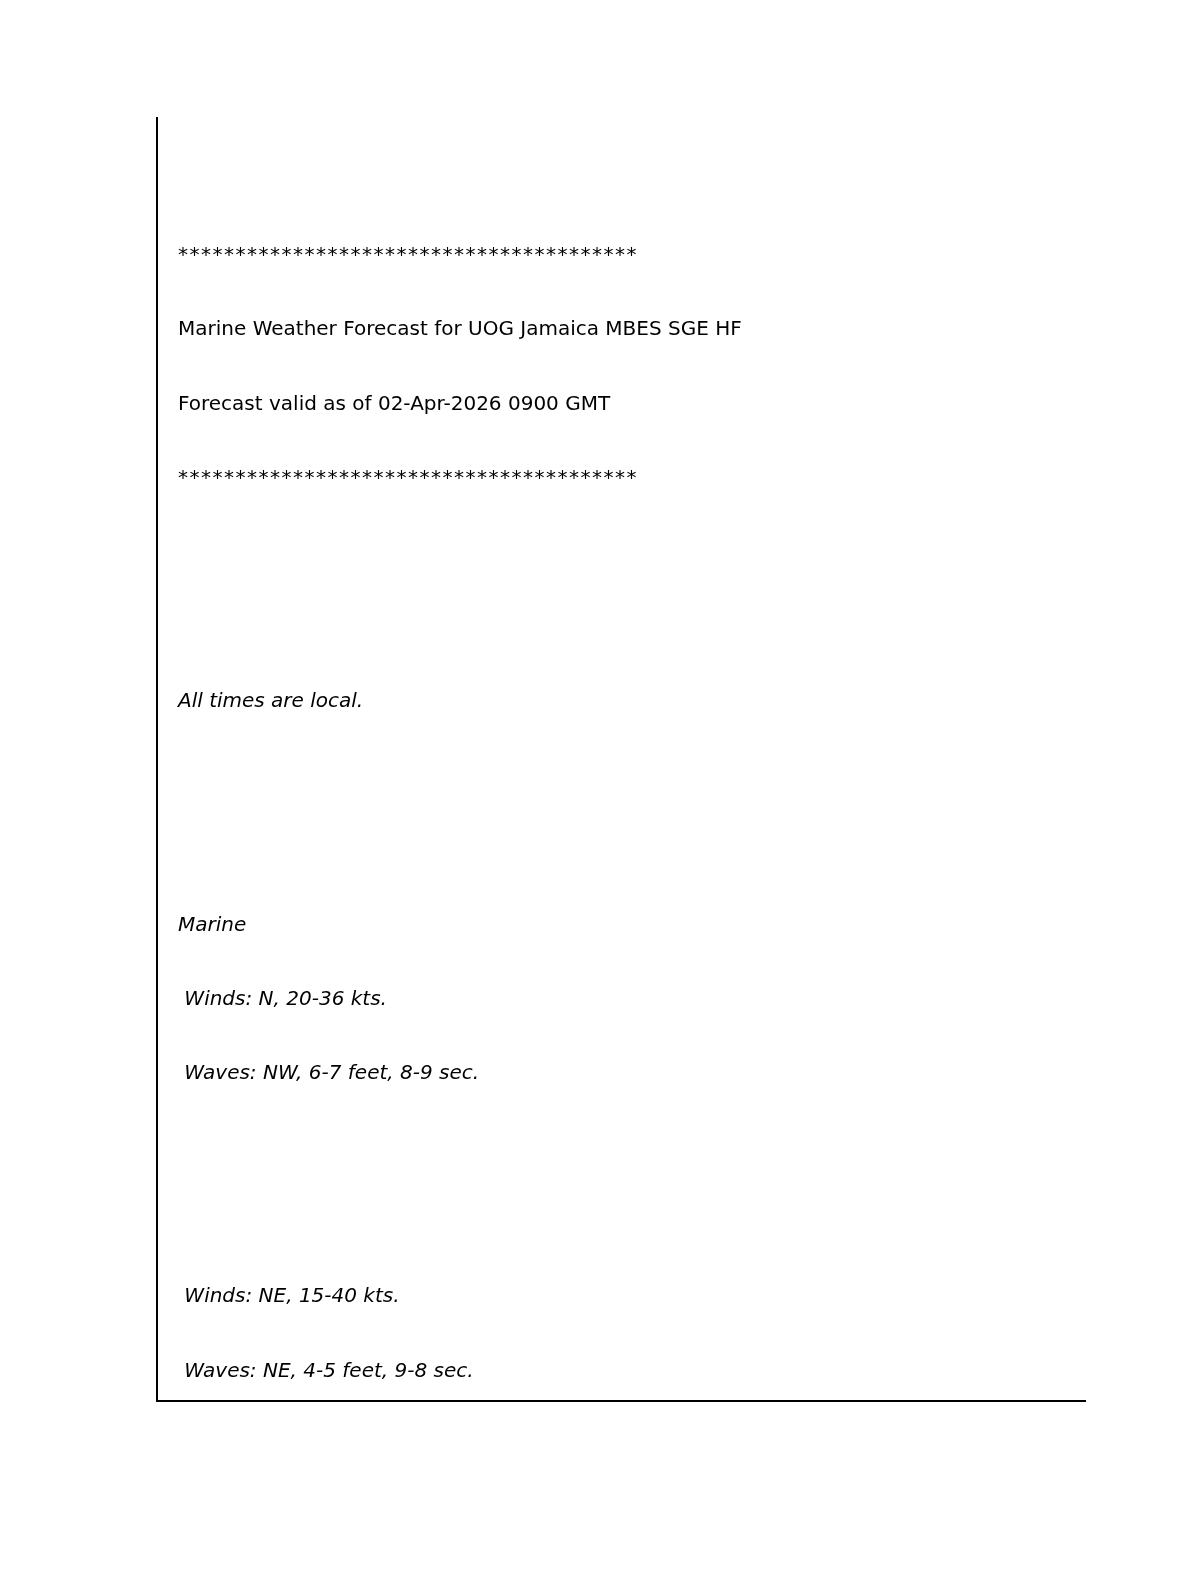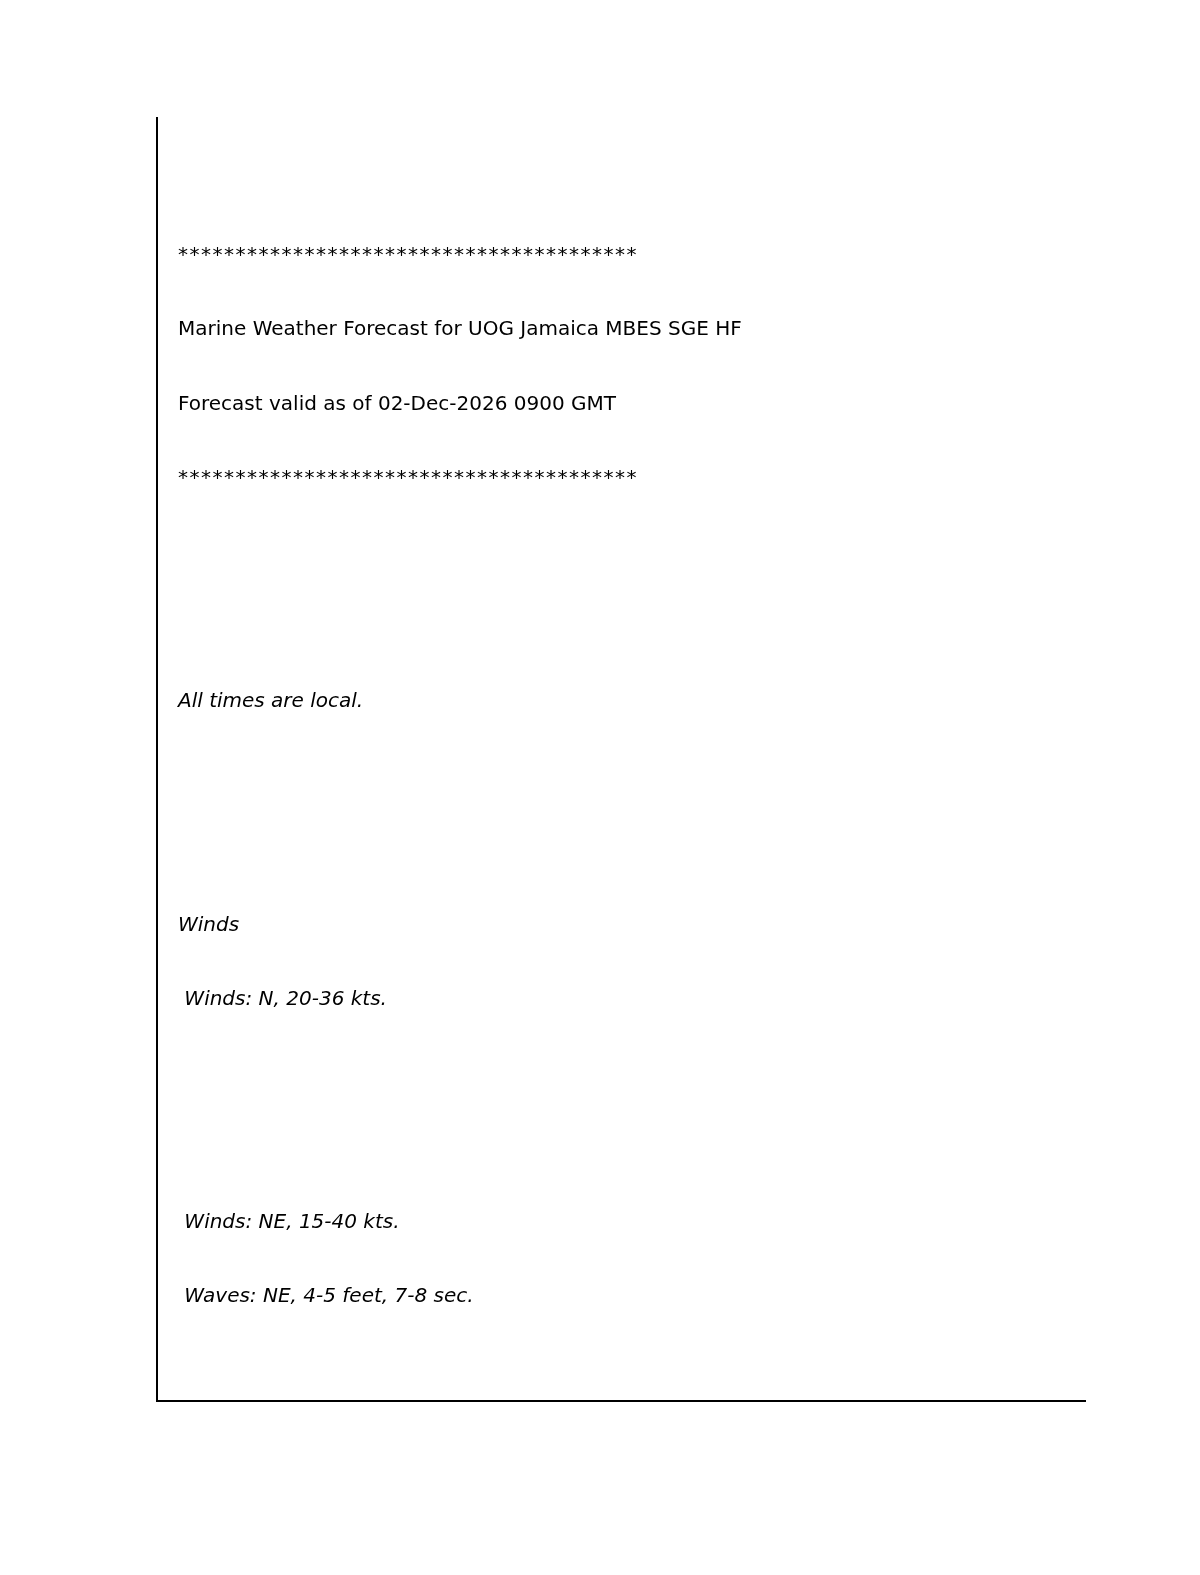--- a/index.html
+++ b/index.html
@@ -56,36 +56,37 @@
 <body>
 
 <div class="vline"></div>
 <div class="hline"></div>
 
 <div class="doc">
 
   <div class="header-block">
     <div class="line stars">****************************************</div>
     <div class="line">Marine Weather Forecast for UOG Jamaica MBES SGE HF</div>
-    <div class="line">Forecast valid as of 02-Dec-2026 0900 GMT</div>
+    <div class="line">Forecast valid as of 02-Apr-2026 0900 GMT</div>
     <div class="line stars">****************************************</div>
   </div>
 
   <div class="note-block">
     <div class="line">All times are local.</div>
   </div>
 
   <div class="section">
-    <div class="line">Winds</div>
+    <div class="line">Marine</div>
     <div class="line"> Winds: N, 20-36 kts.</div>
+    <div class="line"> Waves: NW, 6-7 feet, 8-9 sec.</div>
   </div>
 
   <div class="section">
     <div class="line"> Winds: NE, 15-40 kts.</div>
-    <div class="line"> Waves: NE, 4-5 feet, 7-8 sec.</div>
+    <div class="line"> Waves: NE, 4-5 feet, 9-8 sec.</div>
     
   </div>
 
   
 
   
 
   
 
   

